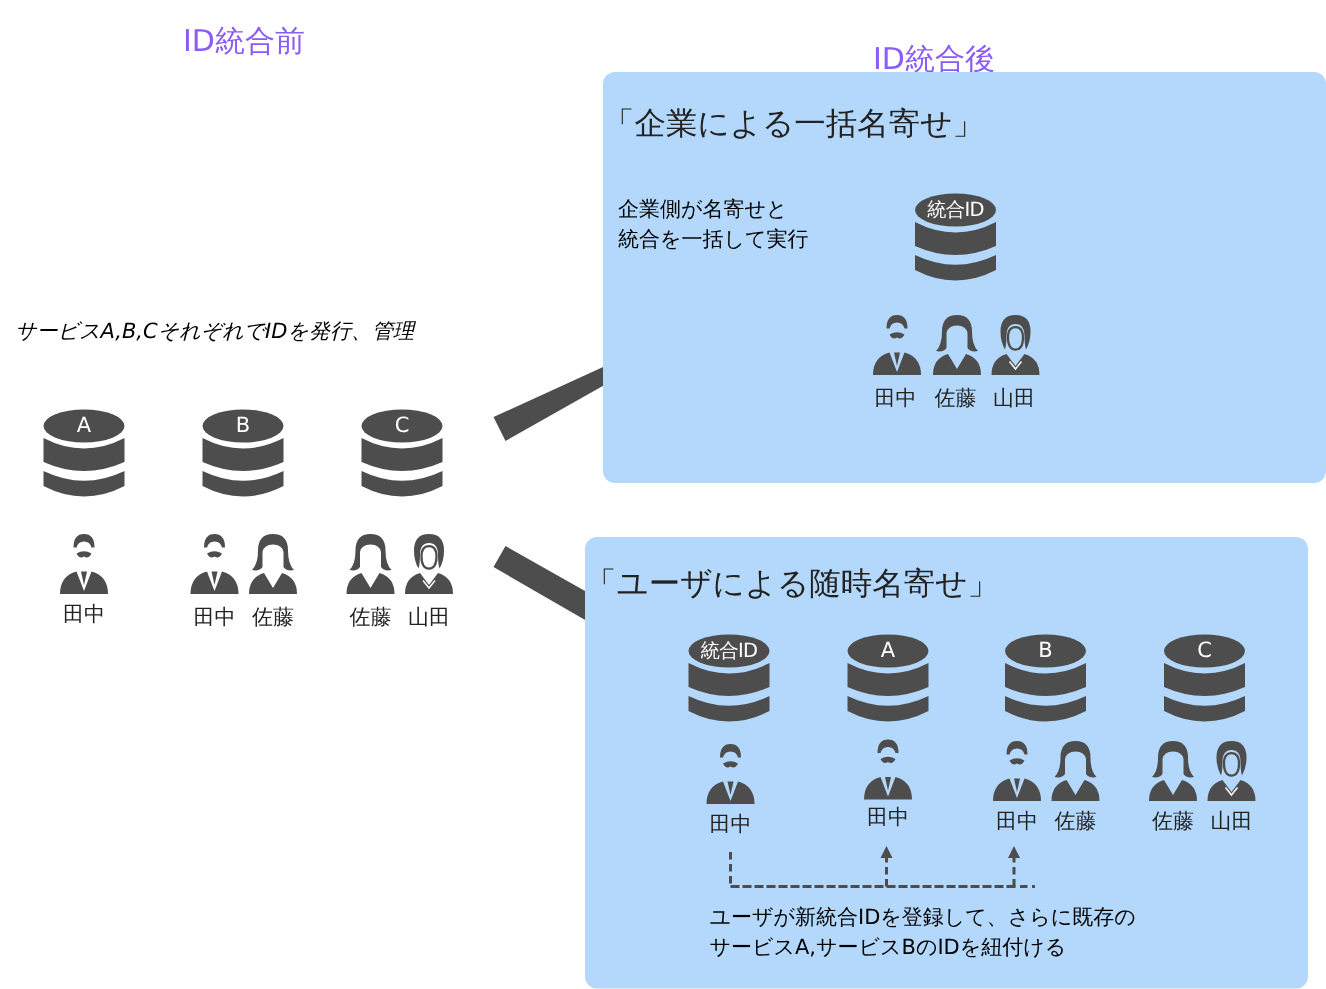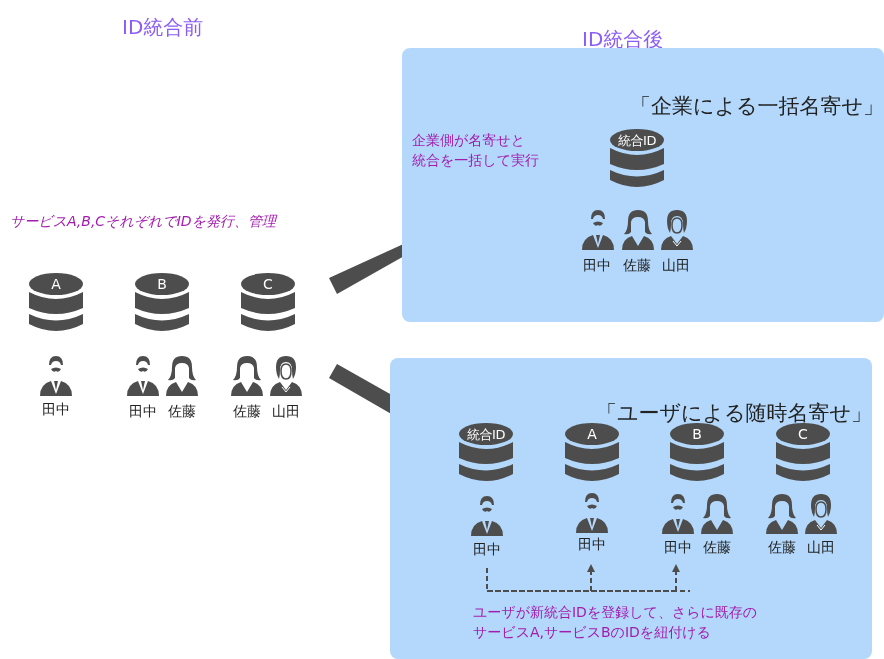--- a/index.html
+++ b/index.html
@@ -1,22 +1,22 @@
 <!DOCTYPE html>
 <html><head>
 <meta charset="utf-8">
 <style>
   html, body { margin:0; padding:0; }
   body { width:884px; height:659px; position:relative; background:#ffffff; overflow:hidden;
          font-family:"DejaVu Sans", "Liberation Sans", sans-serif; color:#222; }
   .abs { position:absolute; }
   .heading { font-size:20px; color:#8b5cf6; white-space:nowrap; }
-  .note { font-size:14px; line-height:20px; color:#a21caf; white-space:nowrap; }
+  .note { font-size:14px; line-height:20px; color:#000000; white-space:nowrap; }
   .panel { position:absolute; background:#b3d8fb; border-radius:8px; }
-  .panel-title { position:absolute; left:0; right:0; text-align:right; font-size:21px; color:#222; white-space:nowrap;margin-top:24px; }
+  .panel-title { position:absolute; left:0; right:0; text-align:left; font-size:21px; color:#222; white-space:nowrap; }
   .db { position:absolute; width:56px; height:62px; }
   .db-label { position:absolute; top:3px; left:0; width:56px; text-align:center; color:#fff; font-size:14px; line-height:18px; }
   .db-label.small { font-size:13px; top:4px; letter-spacing:-0.5px; }
   .person { position:absolute; width:36px; height:44px; }
   .name { position:absolute; font-size:14px; color:#222; white-space:nowrap; text-align:center; width:40px; }
   svg { display:block; }
 </style>
 </head>
 <body>
 

